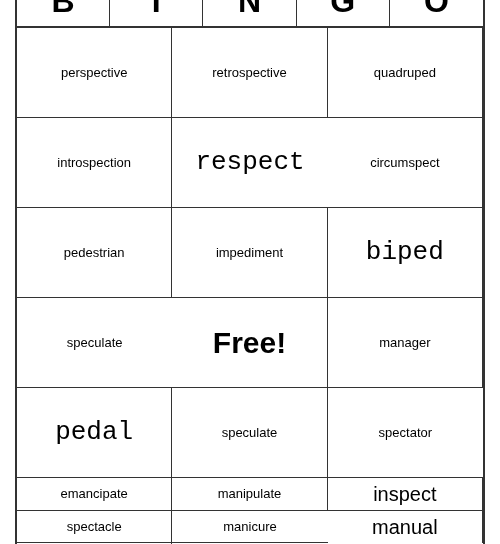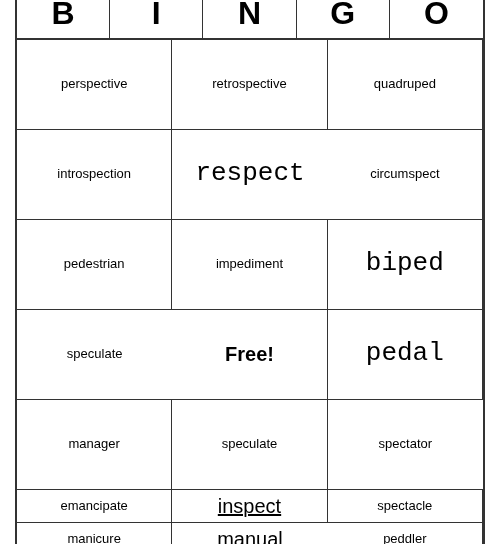--- a/index.html
+++ b/index.html
@@ -59,26 +59,25 @@
       font-size: 13px;
       line-height: 1.2;
       word-break: break-word;
     }
     .cell-text.large {
       font-size: 26px;
       font-weight: normal;
       font-family: Liberation Mono, monospace;
     }
     .cell-text.xlarge {
-      font-size: 20px;
+      font-size: 30px;
       font-weight: bold;
     }
     .cell-text.medium {
       font-size: 20px;
-      text-decoration: underline;
     }
   </style>
 </head>
 <body>
 
 <div class="bingo-card">
   <div class="bingo-header">
   <div class="bingo-header-cell">B</div>
       <div class="bingo-header-cell">I</div>
       <div class="bingo-header-cell">N</div>
@@ -113,33 +112,36 @@
       <div class="bingo-cell">
         <span class="cell-text large">biped</span>
       </div>
       <div class="bingo-cell">
         <span class="cell-text">speculate</span>
       </div>
       <div class="bingo-cell">
         <span class="cell-text xlarge">Free!</span>
       </div>
       <div class="bingo-cell">
-        <span class="cell-text large">pedal</span>
+        <span class="cell-text">manager</span>
       </div>
       <div class="bingo-cell">
-        <span class="cell-text">manager</span>
+        <span class="cell-text large">pedal</span>
       </div>
       <div class="bingo-cell">
         <span class="cell-text">speculate</span>
       </div>
       <div class="bingo-cell">
         <span class="cell-text">spectator</span>
       </div>
       <div class="bingo-cell">
         <span class="cell-text">emancipate</span>
+      </div>
+      <div class="bingo-cell">
+        <span class="cell-text">manipulate</span>
       </div>
       <div class="bingo-cell">
         <span class="cell-text medium">inspect</span>
       </div>
       <div class="bingo-cell">
         <span class="cell-text">spectacle</span>
       </div>
       <div class="bingo-cell">
         <span class="cell-text">manicure</span>
       </div>

